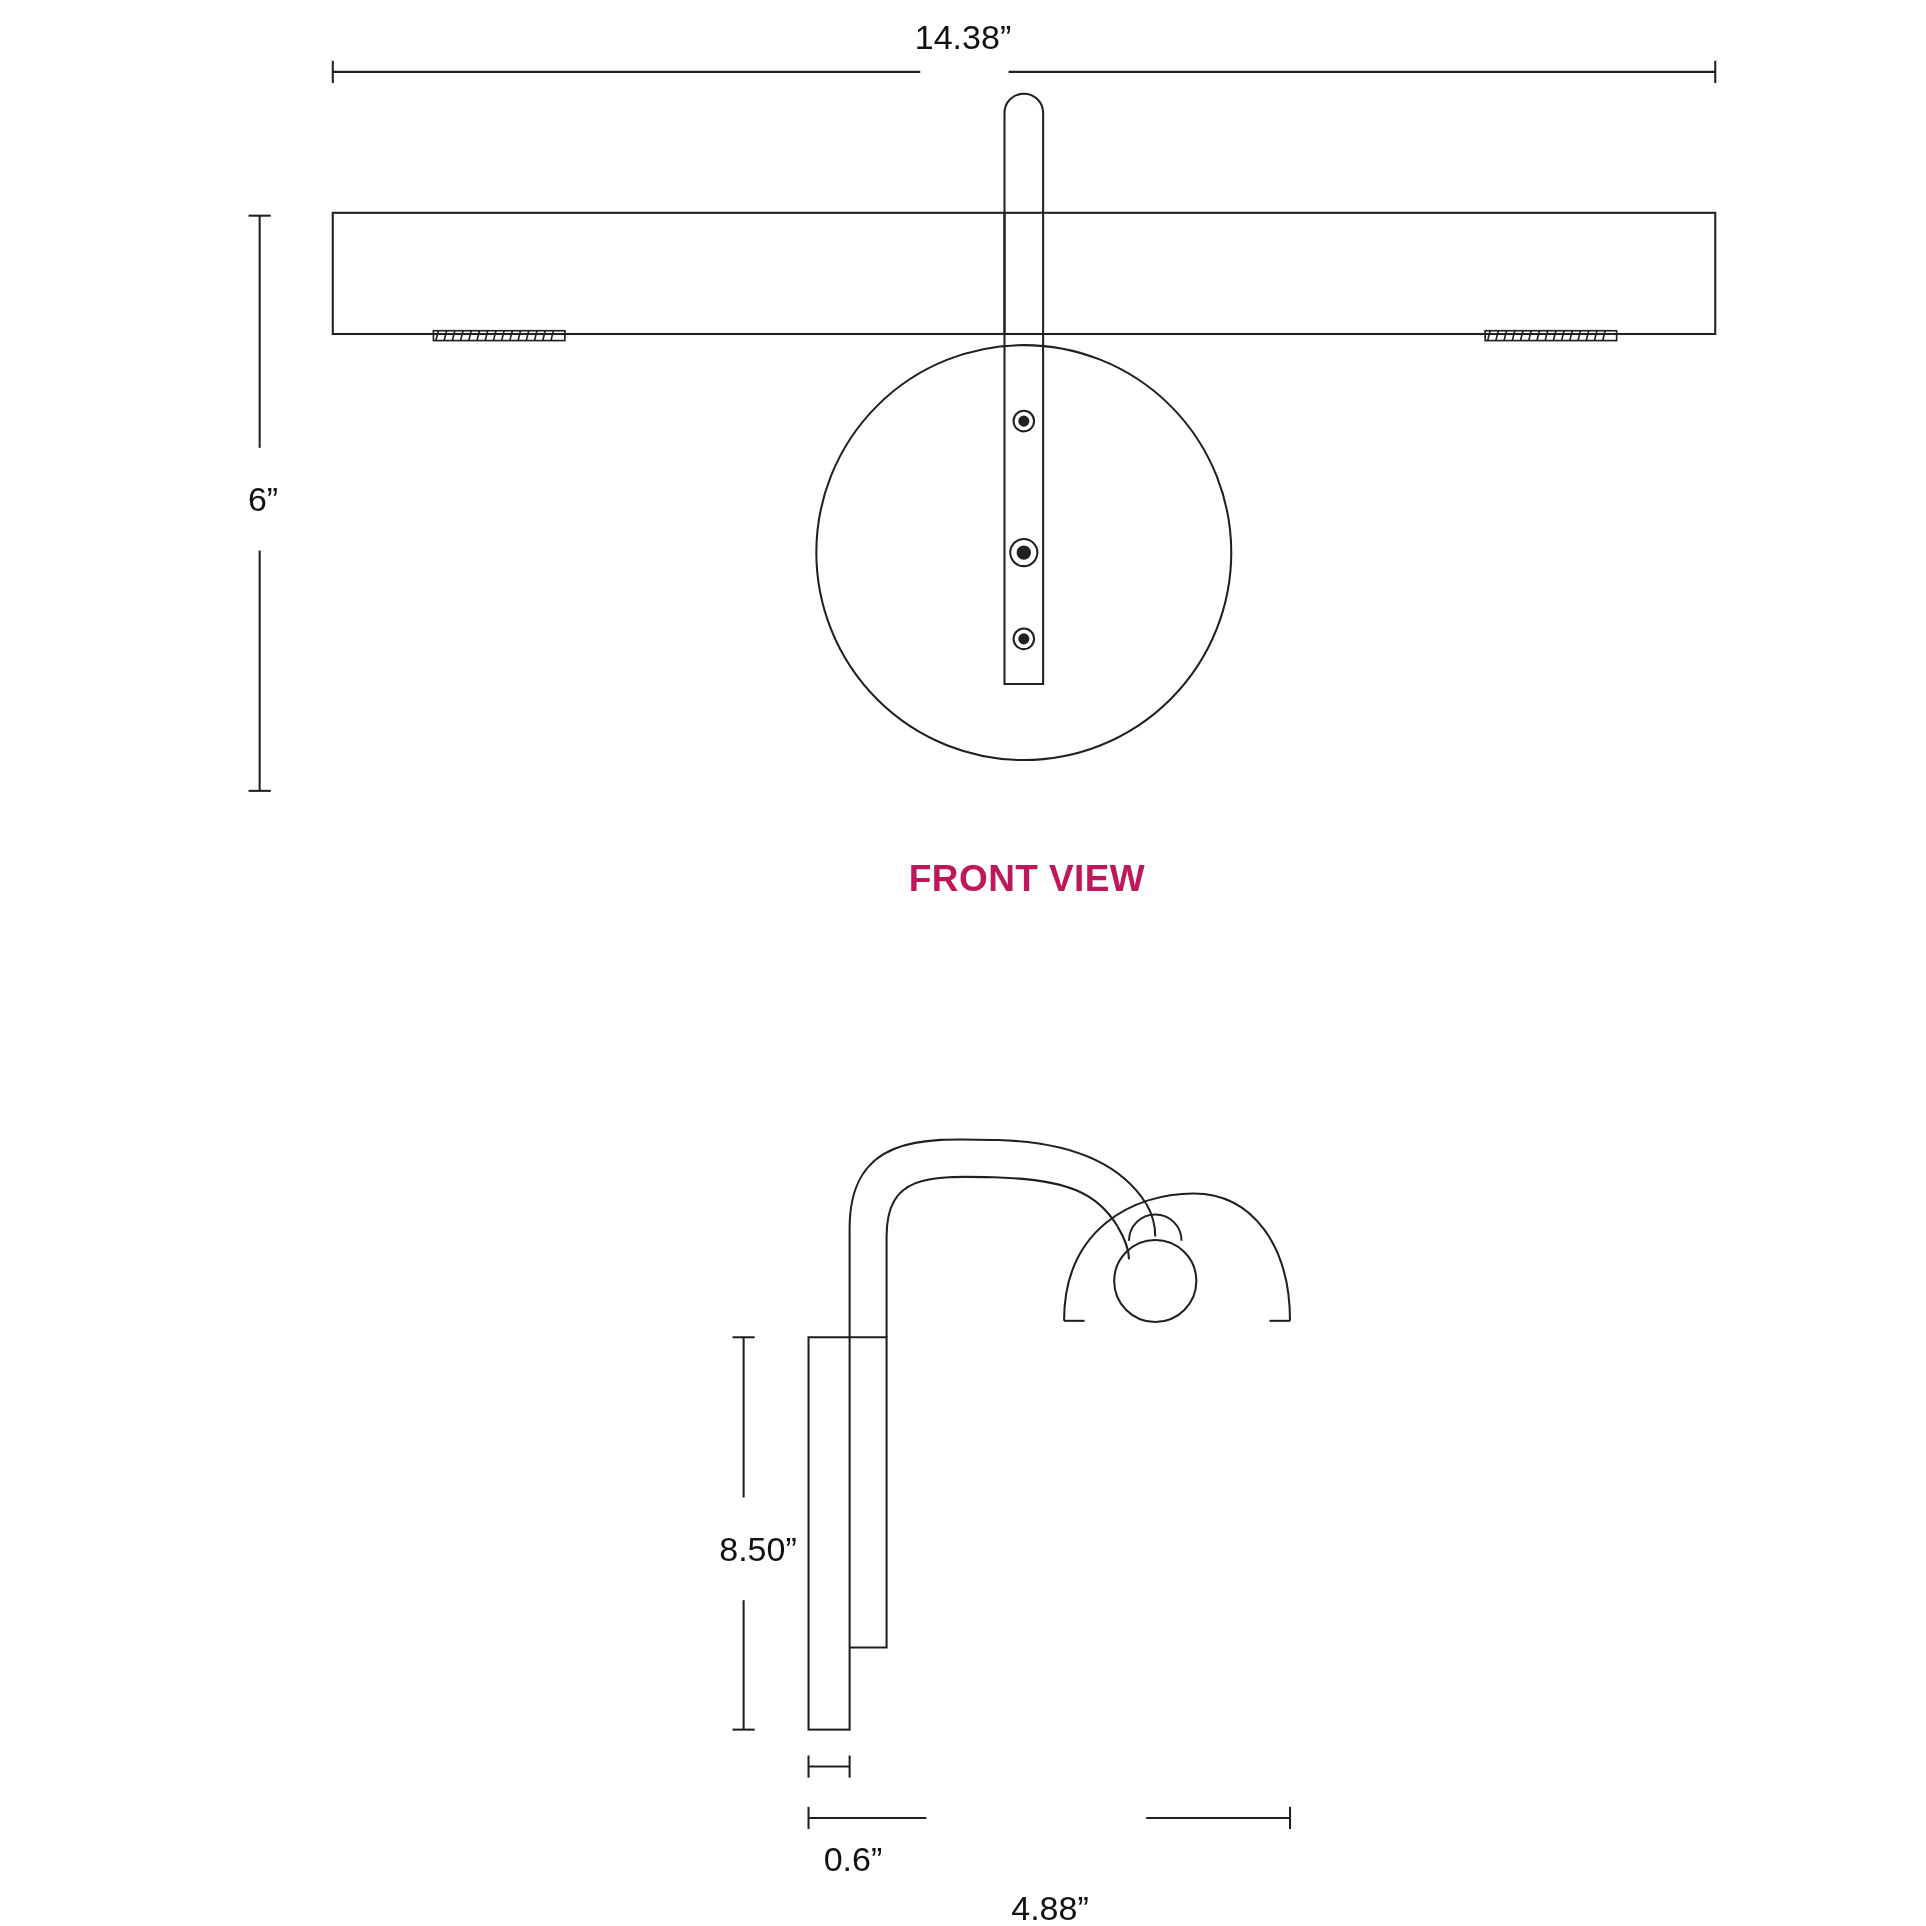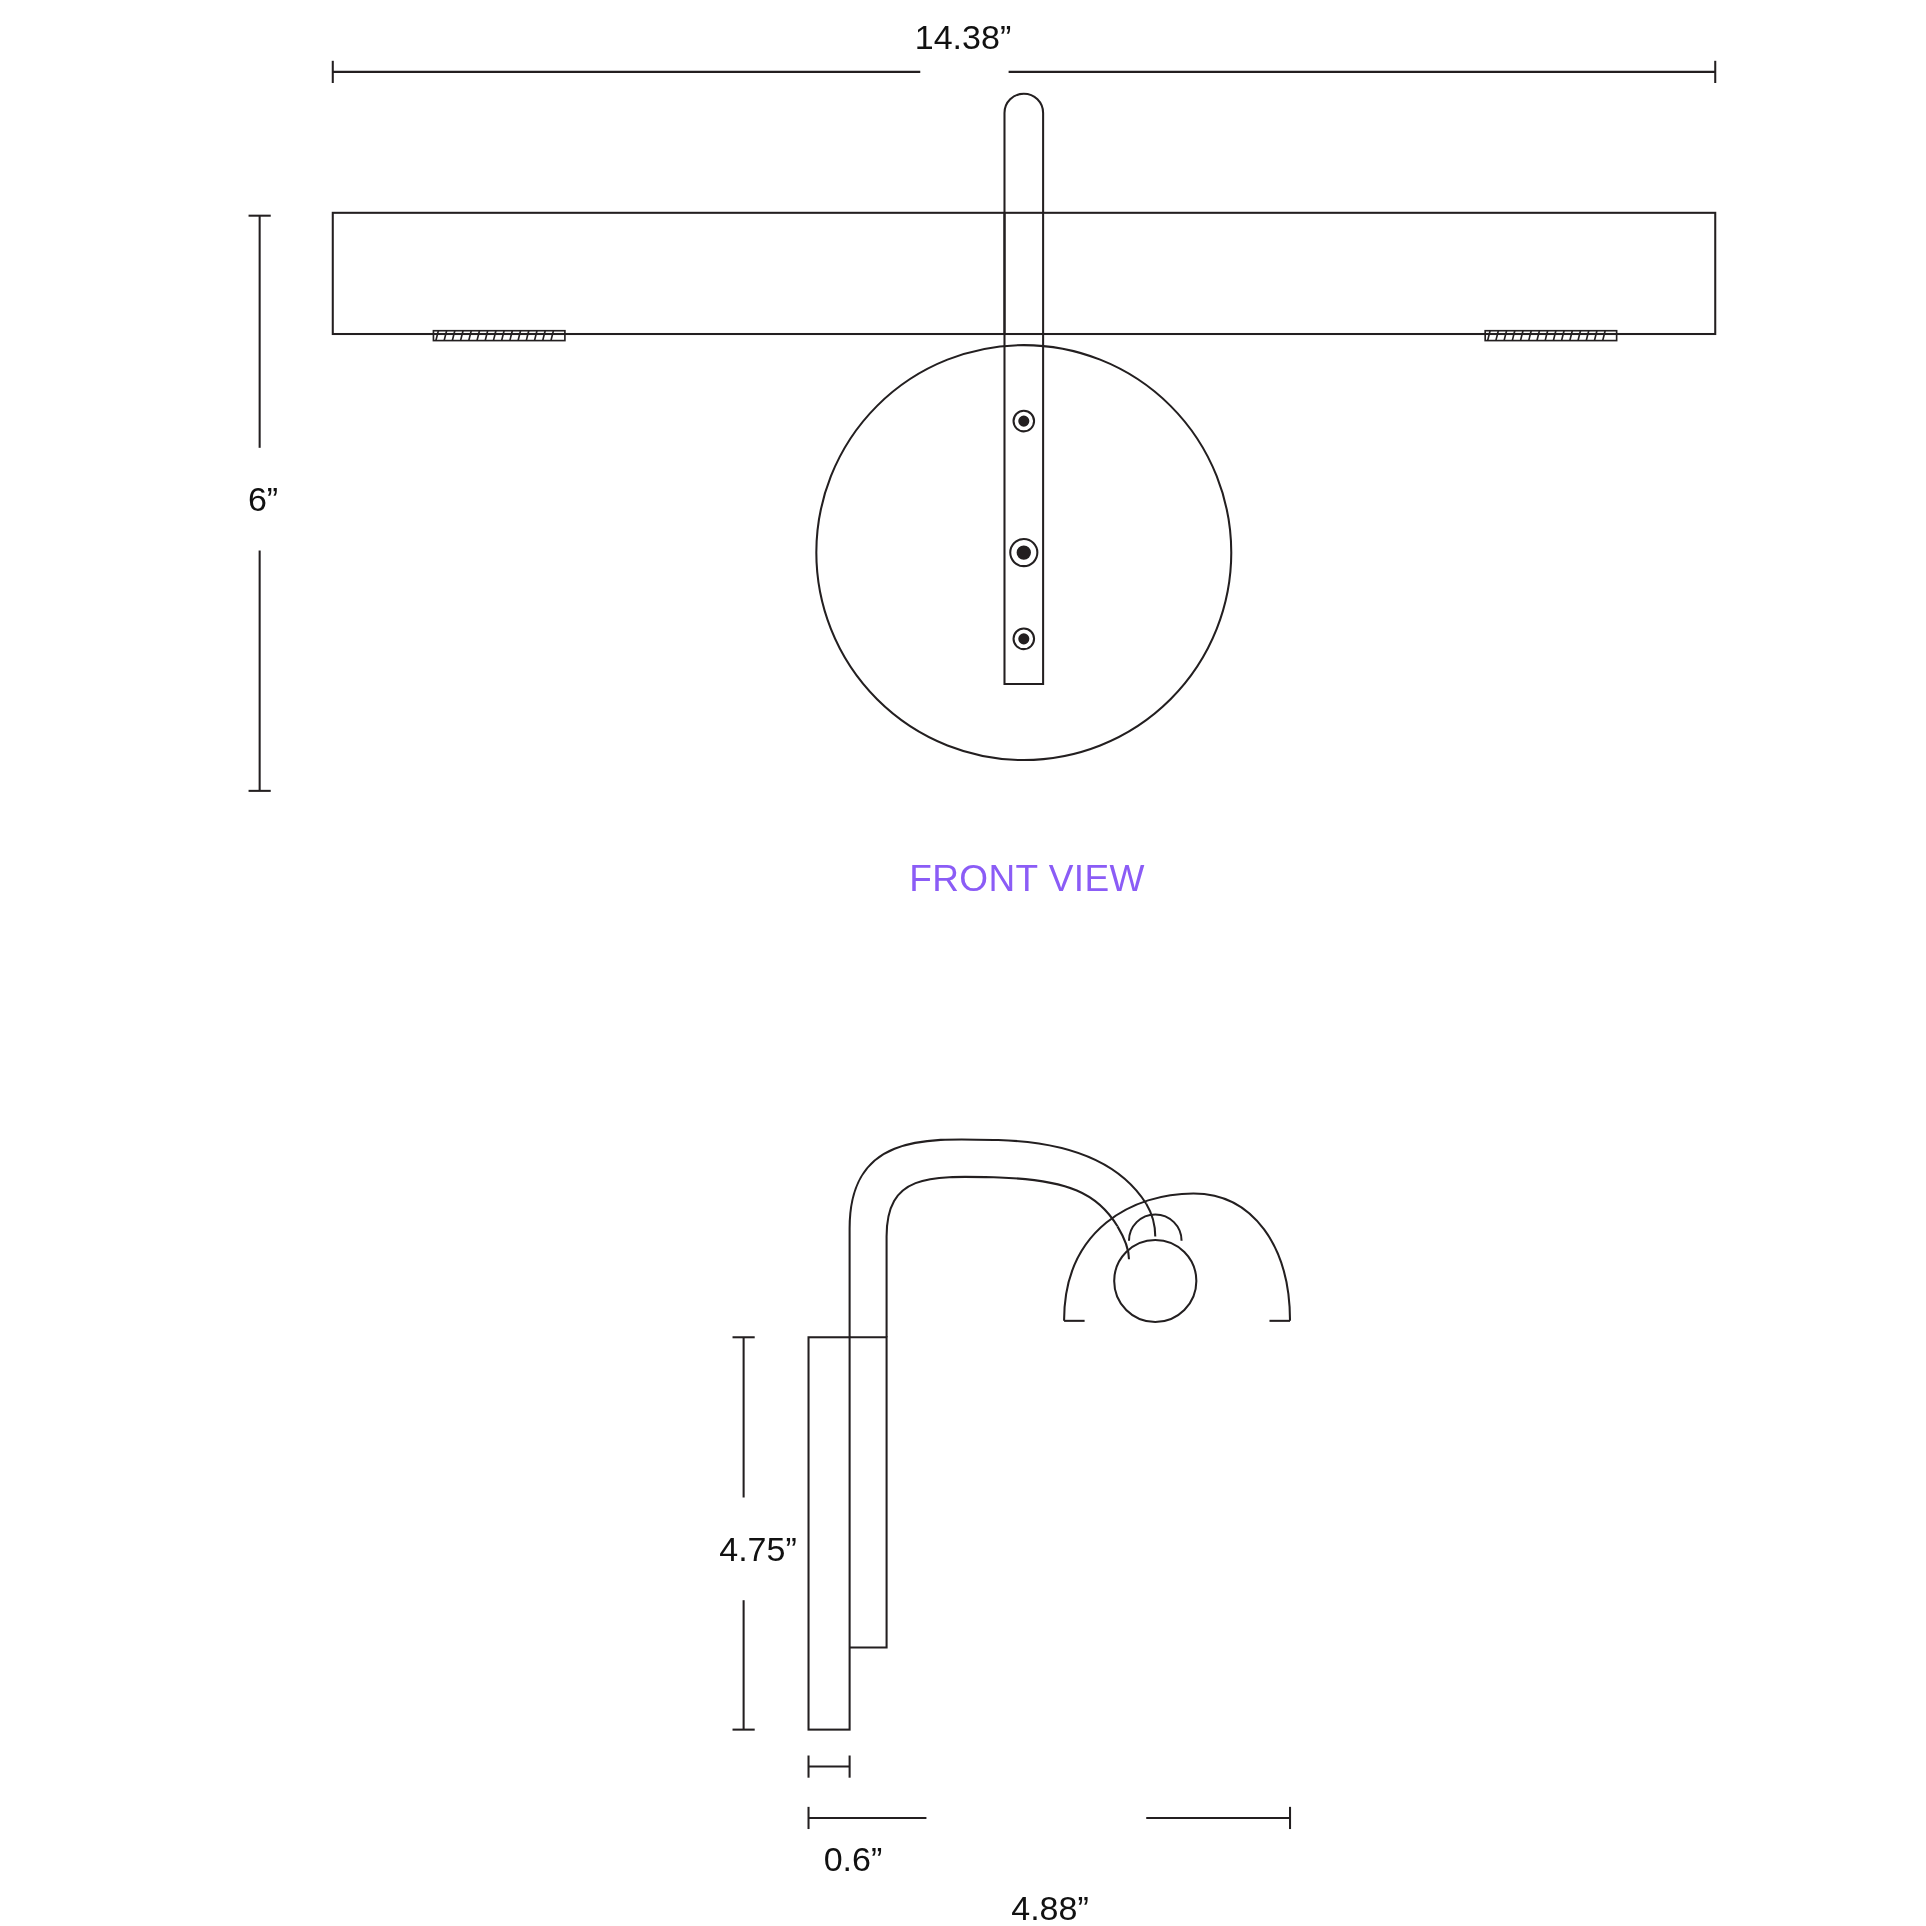--- a/index.html
+++ b/index.html
@@ -29,22 +29,22 @@
   .dimlabel {
     position: absolute;
     font-family: "Liberation Sans", sans-serif;
     font-weight: 400;
     color: #111111;
     white-space: nowrap;
   }
   .viewlabel {
     position: absolute;
     font-family: "Liberation Sans", sans-serif;
-    font-weight: 400;
-    color: #8b5cf6;
+    font-weight: 700;
+    color: #be185d;
     white-space: nowrap;
     letter-spacing: 0.4px;
   }
   
   #lbl-width {
     left: 963px; top: 37px;
     transform: translate(-50%, -50%);
     font-size: 34px;
   }
   #lbl-height {
@@ -215,20 +215,20 @@
 
     </g>
   </svg>
 
   <div class="dimlabel" id="lbl-width">14.38”</div>
 
   <div class="dimlabel" id="lbl-height">6”</div>
 
   <div class="viewlabel" id="lbl-front-view">FRONT VIEW</div>
 
-  <div class="dimlabel" id="lbl-projection">4.75”</div>
+  <div class="dimlabel" id="lbl-projection">8.50”</div>
 
   <div class="dimlabel" id="lbl-depth">0.6”</div>
 
   <div class="dimlabel" id="lbl-backplate">4.88”</div>
 
 </div>
 
 
 </body></html>

